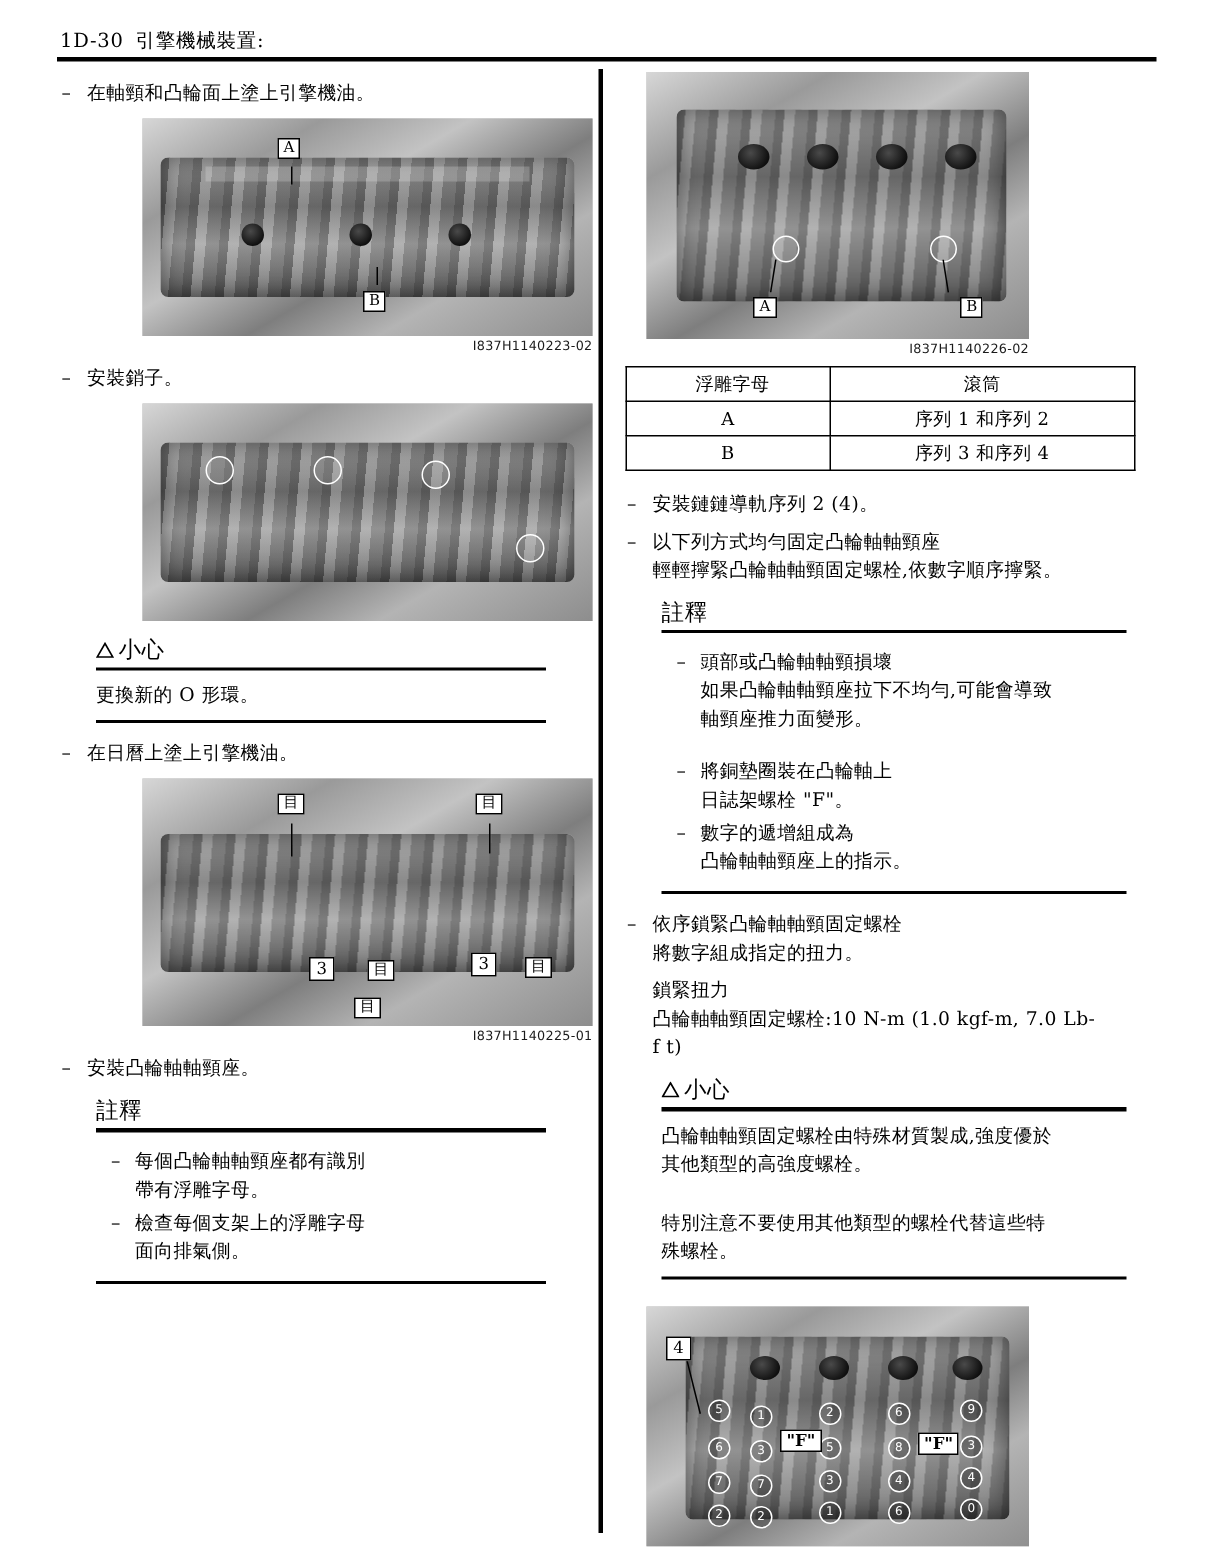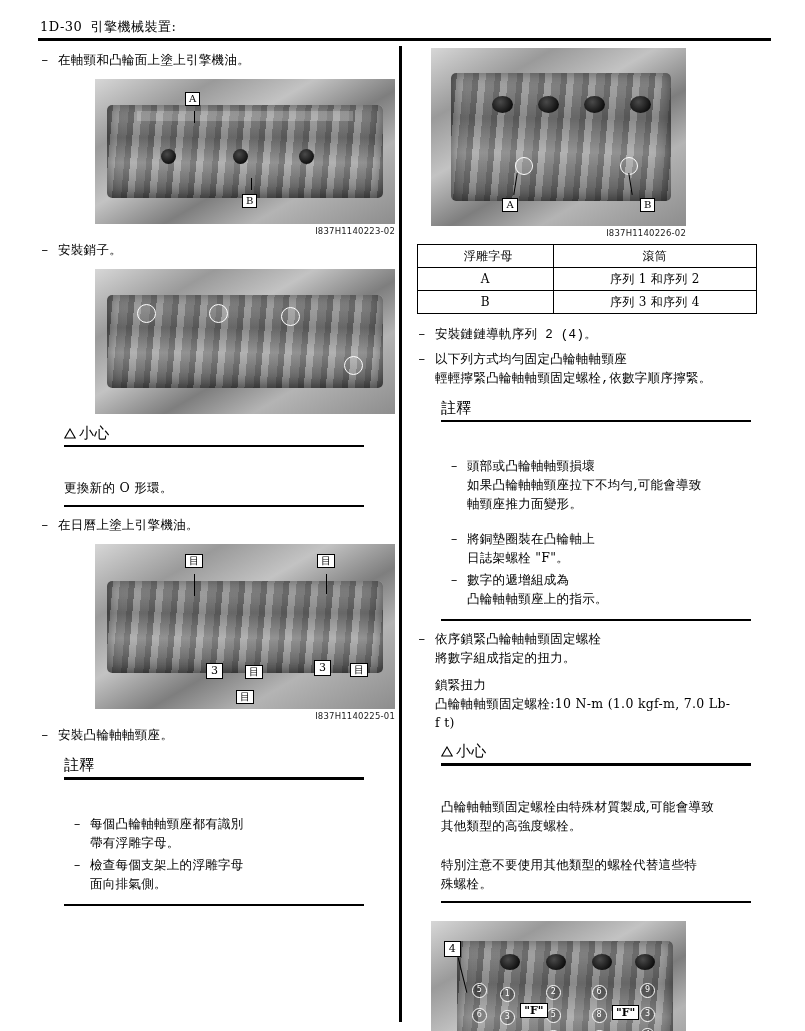--- a/index.html
+++ b/index.html
@@ -58,21 +58,20 @@
   .col-right { left: 417px; }
 
   
   .dash-item {
     position: relative;
     padding-left: 18px;
     font-size: 12.5px;
     line-height: 19px;
     margin: 6px 0 6px 0;
     letter-spacing: 0.3px;
-    font-family: Liberation Mono, monospace;
   }
   .dash-item::before {
     content: "–";
     position: absolute;
     left: 1px;
     top: 0;
   }
   .plain-text {
     font-size: 12.5px;
     line-height: 19px;
@@ -189,21 +188,20 @@
   .rule-thick {
     height: 2.2px;
     background: #000;
     margin: 0;
   }
   .note-body {
     font-size: 12.5px;
     line-height: 19px;
     letter-spacing: 0.3px;
     padding: 6px 0 8px 0;
-    margin-top: 25px;
   }
   .note-body .sub {
     position: relative;
     padding-left: 16px;
     margin: 3px 0 3px 10px;
   }
   .note-body .sub::before {
     content: "–";
     position: absolute;
     left: 0;
@@ -407,21 +405,21 @@
     <div class="note-box-r">
       <div class="note-title">
         <span class="warn-tri">
           <svg width="12" height="11" viewBox="0 0 12 11" aria-hidden="true">
             <polygon points="6,1 11.2,10 0.8,10" fill="none" stroke="#000" stroke-width="1.1"></polygon>
           </svg>
         </span><span>小心</span>
       </div>
       <div class="rule-thick"></div>
       <div class="note-body">
-        <div>凸輪軸軸頸固定螺栓由特殊材質製成,可能會導致</div>
+        <div>凸輪軸軸頸固定螺栓由特殊材質製成,強度優於</div>
         <div>其他類型的高強度螺栓。</div>
         <div class="spacer-20"></div>
         <div>特別注意不要使用其他類型的螺栓代替這些特</div>
         <div>殊螺栓。</div>
       </div>
       <div class="rule-thick"></div>
     </div>
 
     <div class="figure" style="margin-top:18px;">
       <div class="figure-img" style="height:165px; width:255px; margin-left:14px;">

